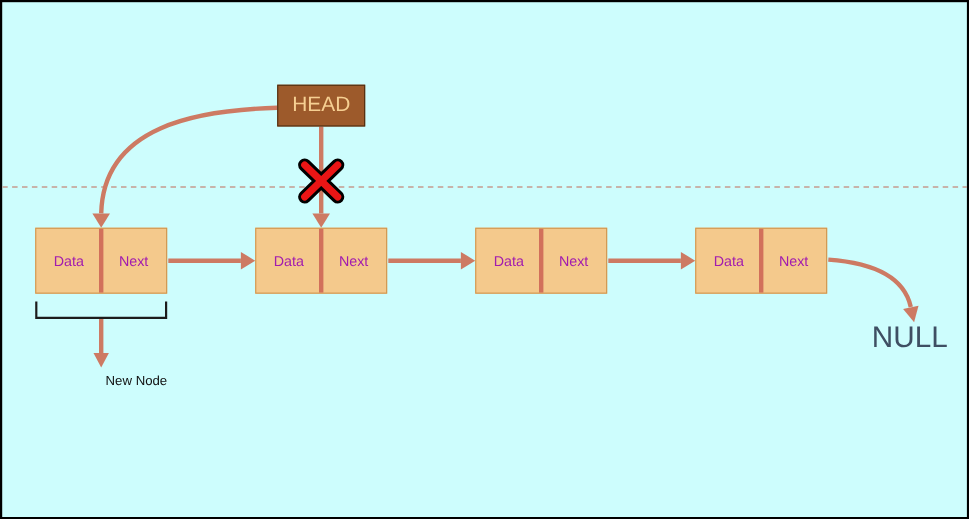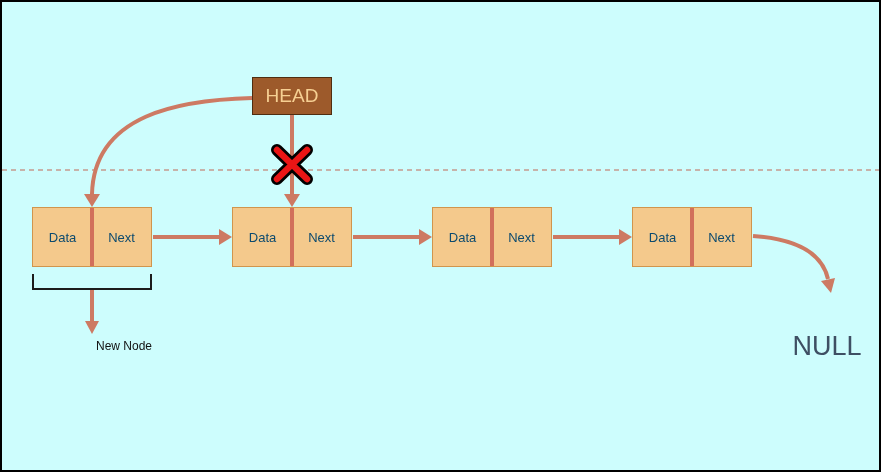--- a/index.html
+++ b/index.html
@@ -39,21 +39,21 @@
     background: #f4c98c;
     border: 1px solid #d0954d;
     display: flex;
   }
   .node .cell {
     flex: 1;
     display: flex;
     align-items: center;
     justify-content: center;
     font-size: 13px;
-    color: #0c4a6e;
+    color: #a21caf;
   }
   .node .divider {
     position: absolute;
     left: calc(50% - 2px);
     top: 0; bottom: 0;
     width: 4px;
     background: #d2705b;
   }
   .node-1 { left: 30px; }
   .node-2 { left: 230px; }
@@ -67,21 +67,20 @@
     font-size: 12px;
     color: #111111;
   }
   .null-label {
     position: absolute;
     left: 775px; top: 289px;
     width: 100px;
     text-align: center;
     font-size: 27px;
     color: #3e4f63;
-    margin-top: 40px;
   }
 </style>
 </head>
 <body>
 
 <div class="canvas">
 
   <svg class="layer" width="881" height="472" viewBox="0 0 881 472" xmlns="http://www.w3.org/2000/svg">
 
     <line x1="0" y1="168" x2="881" y2="168" stroke="#c59a8e" stroke-width="1.5" stroke-dasharray="5 4"></line>

